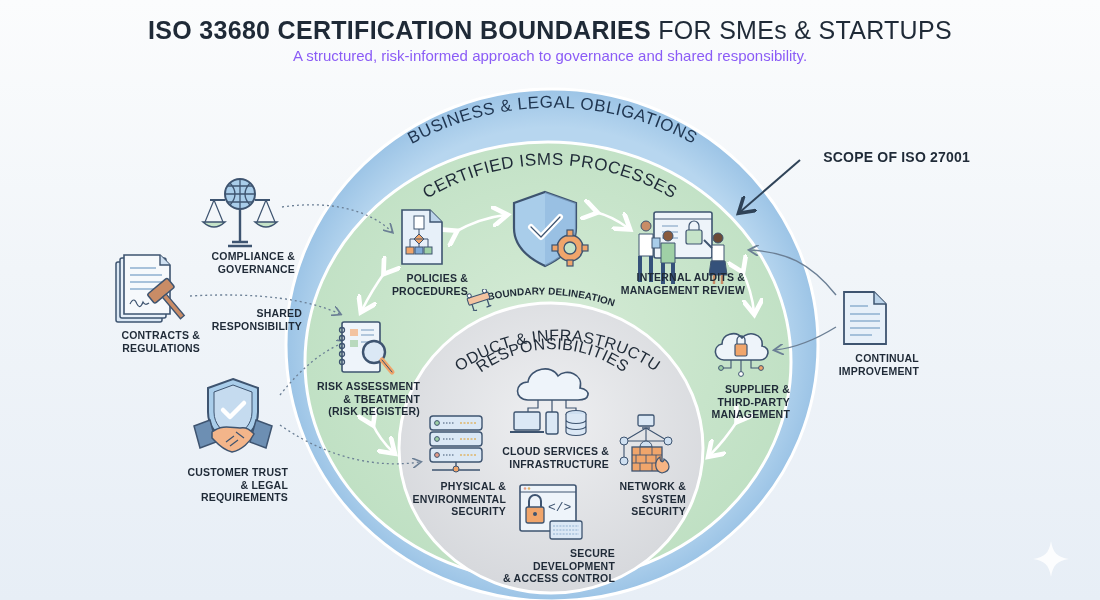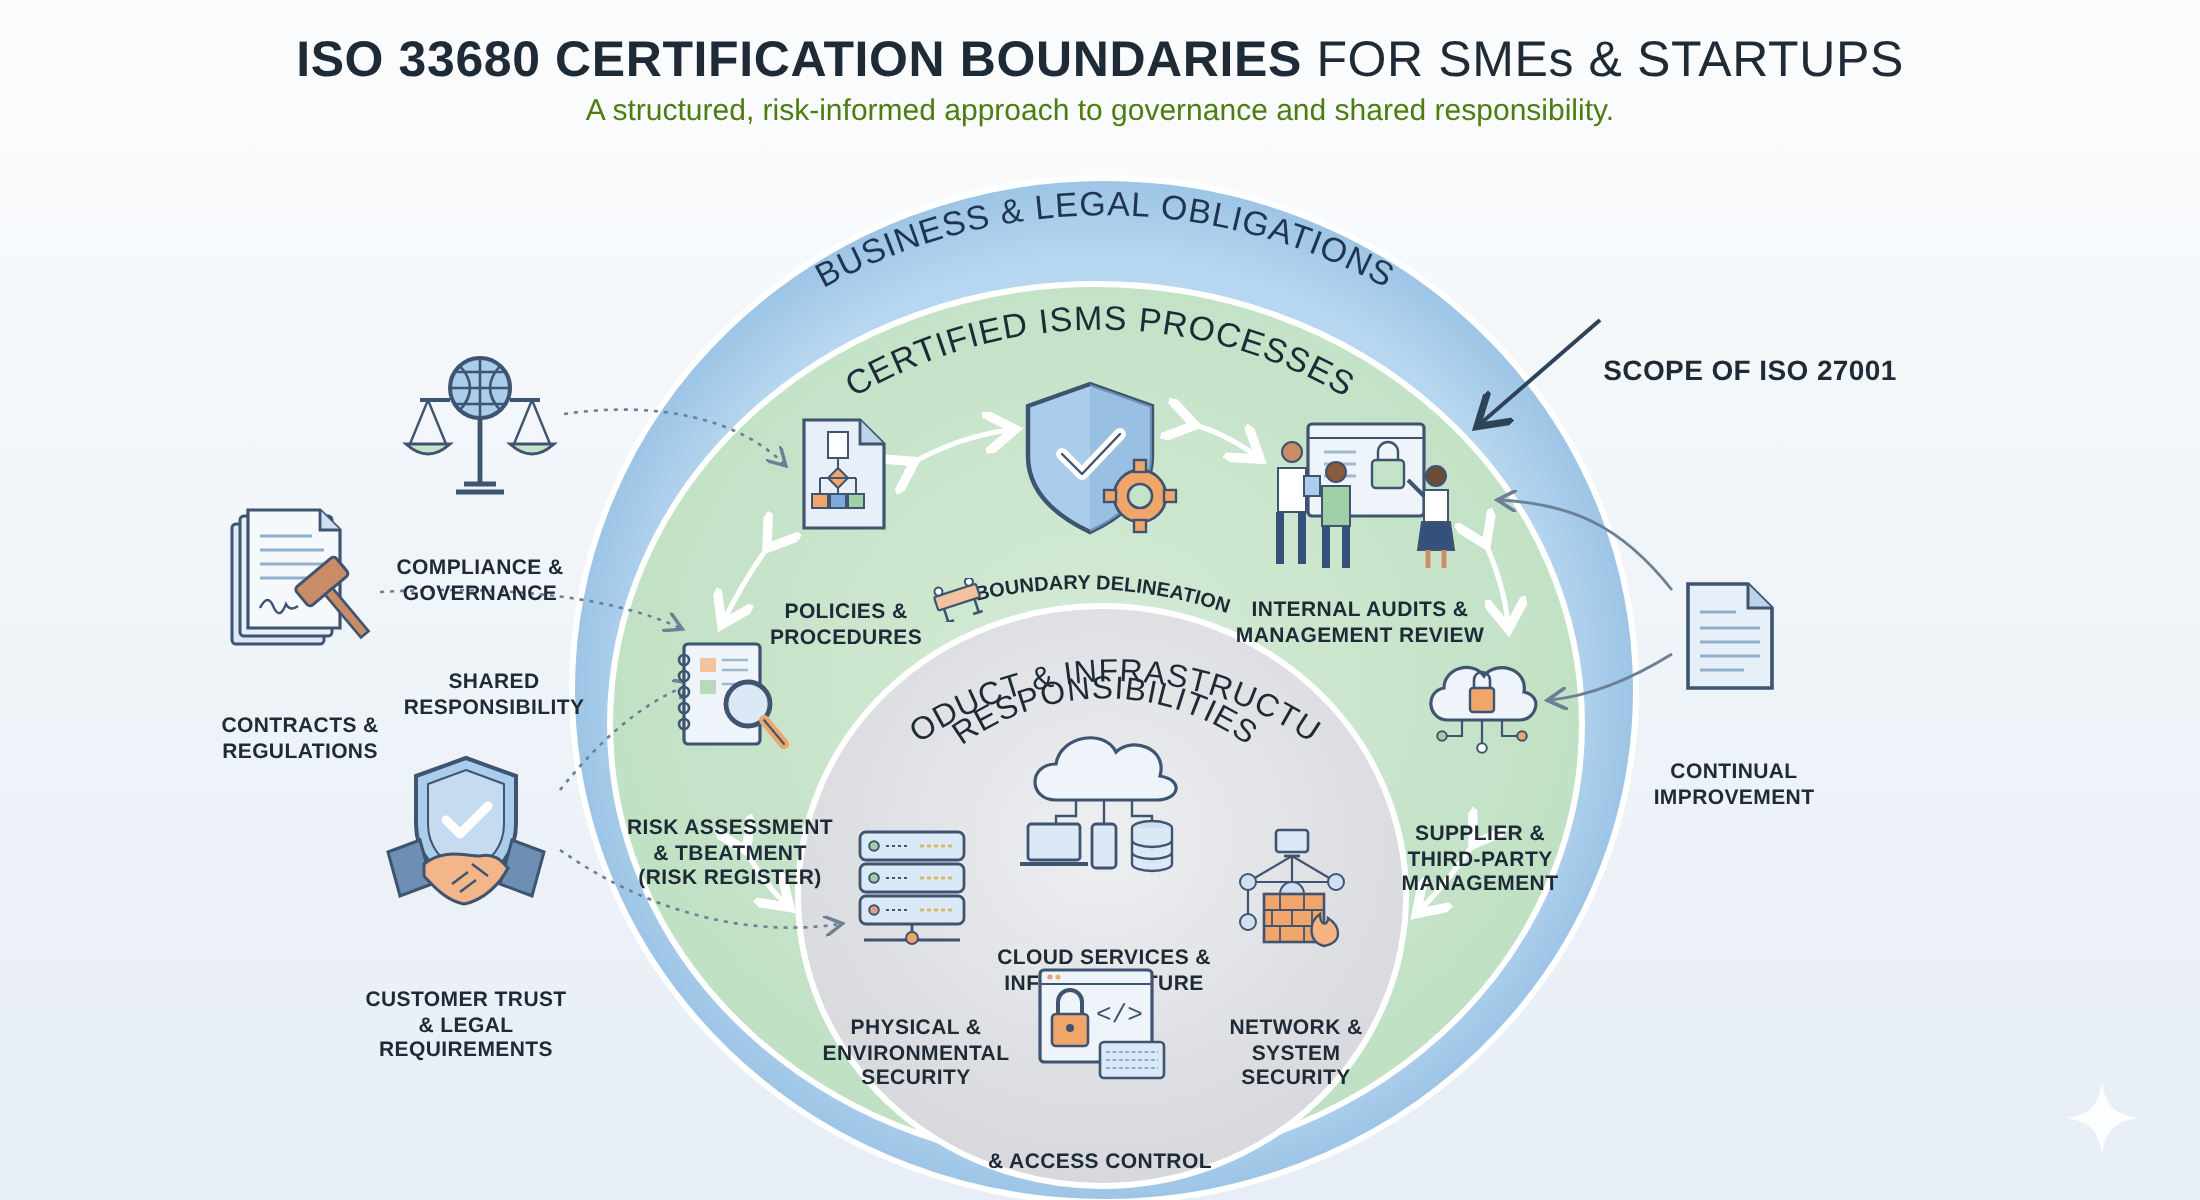--- a/index.html
+++ b/index.html
@@ -10,25 +10,25 @@
     color:#1f2a37;
   }
   .title {
     position:absolute; top:16px; left:0; width:1100px; text-align:center;
     font-size:25px; letter-spacing:0.3px; color:#1f2a37;
   }
   .title b { font-weight:700; }
   .title span.light { font-weight:400; }
   .subtitle {
     position:absolute; top:47px; left:0; width:1100px; text-align:center;
-    font-size:15px; color:#4d7c0f;
+    font-size:15px; color:#8b5cf6;
   }
   .lbl {
-    position:absolute; text-align:center; font-weight:700; font-size:10.5px;
-    line-height:12.5px; color:#1f2a37; letter-spacing:0.2px; text-transform:uppercase;margin-top:28px;
+    position:absolute; text-align:right; font-weight:700; font-size:10.5px;
+    line-height:12.5px; color:#1f2a37; letter-spacing:0.2px; text-transform:uppercase;
   }
   .lbl.big { font-size:14px; line-height:18px; }
   svg.main { position:absolute; left:0; top:0; }
   .icon { position:absolute; }
   .sparkle { position:absolute; right:30px; bottom:22px; }
 </style>
 </head>
 <body>
 
 <div class="title">
@@ -340,18 +340,19 @@
   <circle cx="7" cy="5.5" r="1.3" fill="#e39c8a"></circle>
     <circle cx="11" cy="5.5" r="1.3" fill="#e0b56a"></circle>
   <rect x="8" y="24" width="18" height="16" rx="2" fill="#f0a56b" stroke="#3e5470" stroke-width="1.3"></rect>
   <path d="M11 24 V18 a6 6 0 0 1 12 0 V24" fill="none" stroke="#3e5470" stroke-width="2"></path>
   <circle cx="17" cy="31" r="2" fill="#3e5470"></circle>
   <text x="30" y="28" font-family="Liberation Mono, monospace" font-size="13" fill="#3e5470">&lt;/&gt;</text>
   <rect x="32" y="38" width="32" height="18" rx="2" fill="#dbe8f5" stroke="#3e5470" stroke-width="1.3"></rect>
   <path d="M35 43 H61 M35 47 H61 M35 51 H61" stroke="#8fb0cf" stroke-width="1.1" stroke-dasharray="2,1.2"></path>
 </svg>
 <div class="lbl" style="left:485px;top:547px;width:130px">
+  <div>SECURE DEVELOPMENT</div>
   <div>&amp; ACCESS CONTROL</div>
 </div>
 
 <svg class="sparkle" width="38" height="38" viewBox="0 0 38 38">
   <path d="M19 1 C21 13 25 17 37 19 C25 21 21 25 19 37 C17 25 13 21 1 19 C13 17 17 13 19 1 Z" fill="#ffffff" opacity="0.85"></path>
 </svg>
 
 </body></html>

